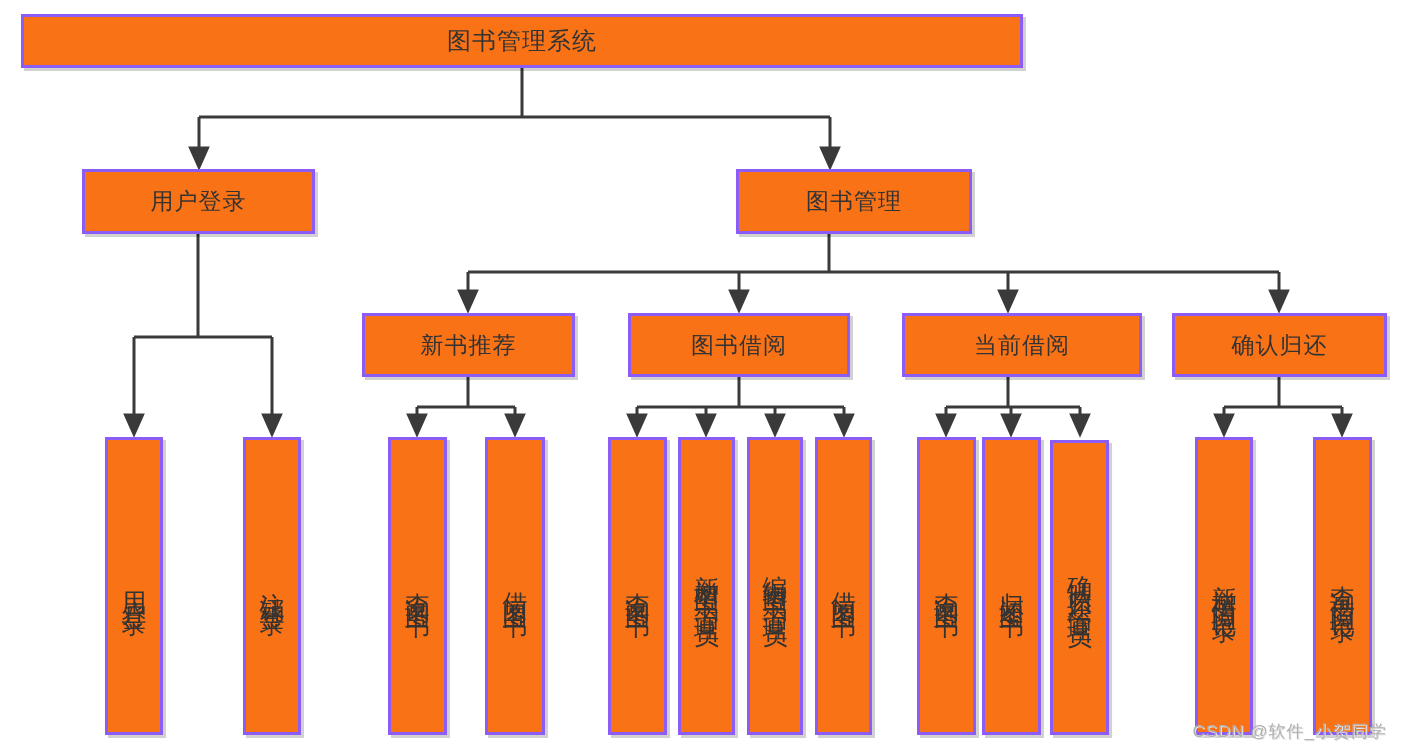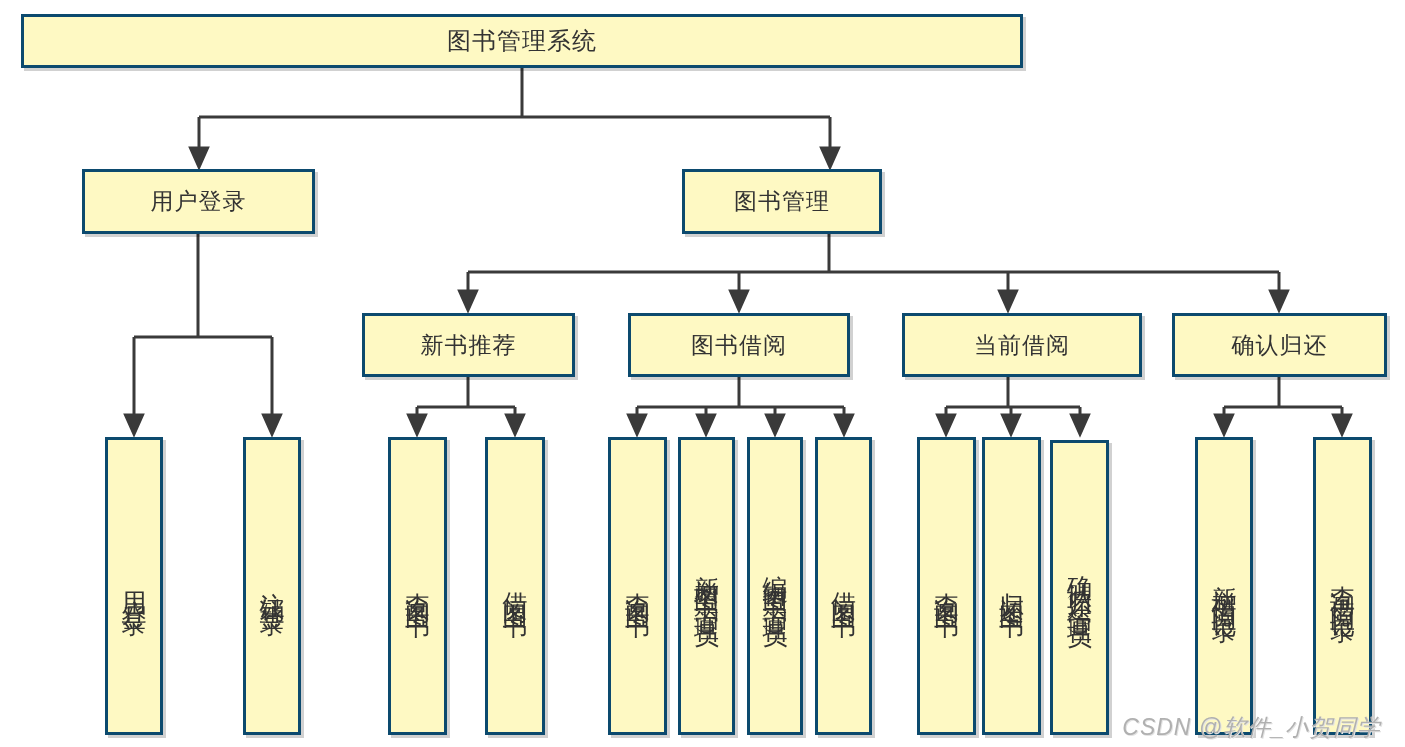--- a/index.html
+++ b/index.html
@@ -14,22 +14,22 @@
   }
   .connectors {
     position: absolute;
     left: 0; top: 0;
     width: 1405px; height: 747px;
     pointer-events: none;
   }
   .node {
     position: absolute;
     box-sizing: border-box;
-    background: #fef9c3;
-    border: 3px solid #0c4a6e;
+    background: #f97316;
+    border: 3px solid #8b5cf6;
     box-shadow: 3px 3px 0 rgba(0,0,0,0.18);
     display: flex;
     align-items: center;
     justify-content: center;
   }
   .hbox {
     font-size: 24px;
     letter-spacing: 1px;
     white-space: nowrap;
   }
@@ -37,28 +37,27 @@
   .vbox span {
     writing-mode: vertical-rl;
     text-orientation: mixed;
     font-size: 25px;
     letter-spacing: 7px;
     line-height: 1;
     white-space: nowrap;
   }
   .watermark {
     position: absolute;
-    right: 24px;
+    right: 18px;
     bottom: 4px;
-    font-size: 23px;
+    font-size: 17px;
     color: #b0b0b0;
     letter-spacing: 1px;
     text-shadow: 1px 1px 0 #e3e3e3;
     white-space: nowrap;
-    font-style: italic;
   }
 </style>
 </head>
 <body>
 
 <div class="canvas">
 
   <svg class="connectors" viewBox="0 0 1405 747" xmlns="http://www.w3.org/2000/svg">
     <g stroke="#3a3a3a" stroke-width="3" fill="#3a3a3a">
 
@@ -107,21 +106,21 @@
         <path fill="none" d="M1279,377 L1279,407 M1224,407 L1342,407 M1224,407 L1224,416 M1342,407 L1342,416"></path>
         <polygon points="1215.5,415 1232.5,415 1224,434"></polygon>
         <polygon points="1333.5,415 1350.5,415 1342,434"></polygon>
       </g>
     </g>
   </svg>
 
   <div class="node hbox" style="left:21px;top:14px;width:1002px;height:54px">图书管理系统</div>
 
   <div class="node hbox mid" style="left:82px;top:169px;width:233px;height:65px">用户登录</div>
-  <div class="node hbox mid" style="left:682px;top:169px;width:200px;height:65px">图书管理</div>
+  <div class="node hbox mid" style="left:736px;top:169px;width:236px;height:65px">图书管理</div>
 
   <div class="node hbox mid" style="left:628px;top:313px;width:222px;height:64px">图书借阅</div>
   <div class="node hbox mid" style="left:362px;top:313px;width:213px;height:64px">新书推荐</div>
   <div class="node hbox mid" style="left:902px;top:313px;width:240px;height:64px">当前借阅</div>
   <div class="node hbox mid" style="left:1172px;top:313px;width:215px;height:64px">确认归还</div>
 
   <div class="node vbox" style="left:105px;top:437px;width:58px;height:298px">
       <span>用户登录</span>
     </div>
   <div class="node vbox" style="left:243px;top:437px;width:58px;height:298px">

